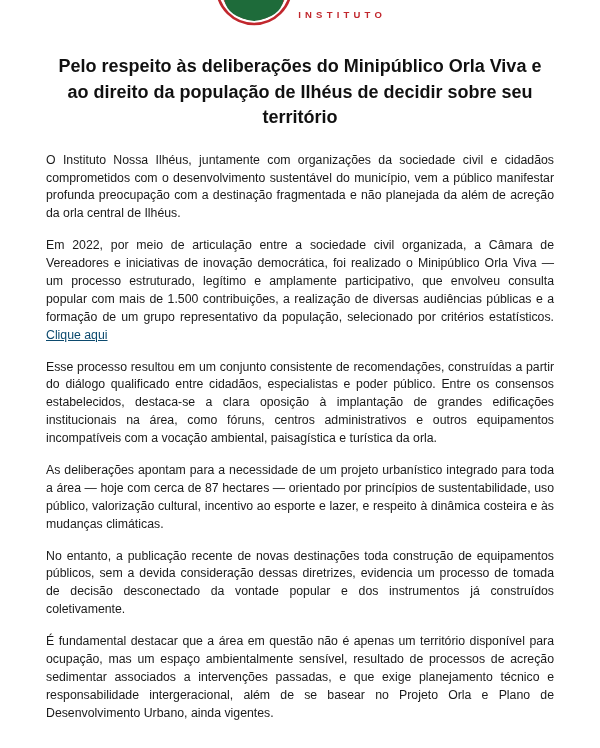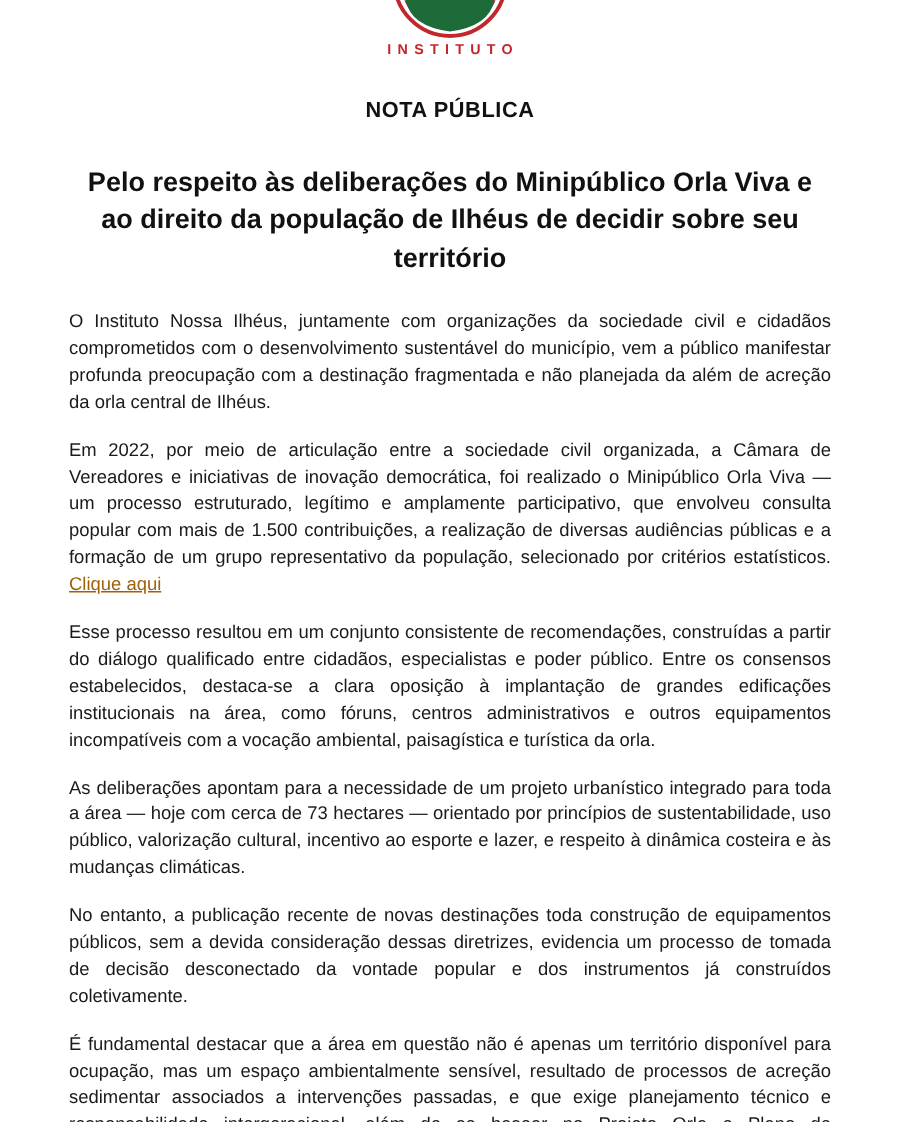--- a/index.html
+++ b/index.html
@@ -20,21 +20,21 @@
   
   .doc-header {
     width: 100%;
     display: flex;
     flex-direction: column;
     align-items: center;
     padding-top: 0;
   }
   .logo-wrap {
     display: flex;
-    flex-direction: column;
+    flex-direction: row;
     align-items: center;
     line-height: 1;
   }
   .logo-mark {
     position: relative;
     width: 80px;
     height: 27px;
     overflow: hidden;
   }
   .logo-mark svg {
@@ -88,21 +88,21 @@
   .doc-para {
     text-align: justify;
     font-size: 12.3px;
     line-height: 1.455;
     margin: 0 0 14px 0;
     color: #1a1a1a;
     hyphens: none;
   }
   .doc-para:last-child { margin-bottom: 0; }
   .doc-link {
-    color: #a16207;
+    color: #0c4a6e;
     cursor: pointer;
   }
 </style>
 </head>
 <body>
 
 <div class="doc-header">
   <div class="logo-wrap">
 
     <div class="logo-mark">
@@ -117,32 +117,31 @@
     </div>
 
     <div class="logo-instituto">INSTITUTO</div>
 
 
   </div>
 </div>
 
 <div class="doc-page">
 
-  <h1 class="doc-title">NOTA PÚBLICA</h1>
 
   <h2 class="doc-subtitle">Pelo respeito às deliberações do Minipúblico Orla Viva e ao direito da população de Ilhéus de decidir sobre seu território</h2>
 
   <div class="doc-body">
 
     <p class="doc-para">O Instituto Nossa Ilhéus, juntamente com organizações da sociedade civil e cidadãos comprometidos com o desenvolvimento sustentável do município, vem a público manifestar profunda preocupação com a destinação fragmentada e não planejada da além de acreção da orla central de Ilhéus.</p>
 
     <p class="doc-para"><span>Em 2022, por meio de articulação entre a sociedade civil organizada, a Câmara de Vereadores e iniciativas de inovação democrática, foi realizado o Minipúblico Orla Viva — um processo estruturado, legítimo e amplamente participativo, que envolveu consulta popular com mais de 1.500 contribuições, a realização de diversas audiências públicas e a formação de um grupo representativo da população, selecionado por critérios estatísticos. </span><a class="doc-link" href="#">Clique aqui</a></p>
 
     <p class="doc-para">Esse processo resultou em um conjunto consistente de recomendações, construídas a partir do diálogo qualificado entre cidadãos, especialistas e poder público. Entre os consensos estabelecidos, destaca-se a clara oposição à implantação de grandes edificações institucionais na área, como fóruns, centros administrativos e outros equipamentos incompatíveis com a vocação ambiental, paisagística e turística da orla.</p>
 
-    <p class="doc-para">As deliberações apontam para a necessidade de um projeto urbanístico integrado para toda a área — hoje com cerca de 73 hectares — orientado por princípios de sustentabilidade, uso público, valorização cultural, incentivo ao esporte e lazer, e respeito à dinâmica costeira e às mudanças climáticas.</p>
+    <p class="doc-para">As deliberações apontam para a necessidade de um projeto urbanístico integrado para toda a área — hoje com cerca de 87 hectares — orientado por princípios de sustentabilidade, uso público, valorização cultural, incentivo ao esporte e lazer, e respeito à dinâmica costeira e às mudanças climáticas.</p>
 
     <p class="doc-para">No entanto, a publicação recente de novas destinações toda construção de equipamentos públicos, sem a devida consideração dessas diretrizes, evidencia um processo de tomada de decisão desconectado da vontade popular e dos instrumentos já construídos coletivamente.</p>
 
     <p class="doc-para">É fundamental destacar que a área em questão não é apenas um território disponível para ocupação, mas um espaço ambientalmente sensível, resultado de processos de acreção sedimentar associados a intervenções passadas, e que exige planejamento técnico e responsabilidade intergeracional, além de se basear no Projeto Orla e Plano de Desenvolvimento Urbano, ainda vigentes.</p>
 
   </div>
 </div>
 
 </body></html>

